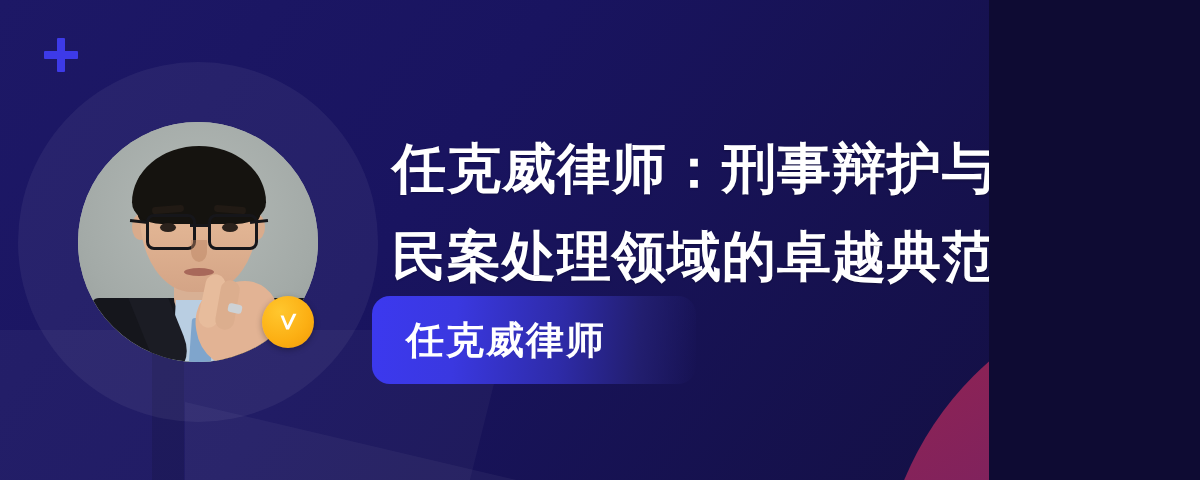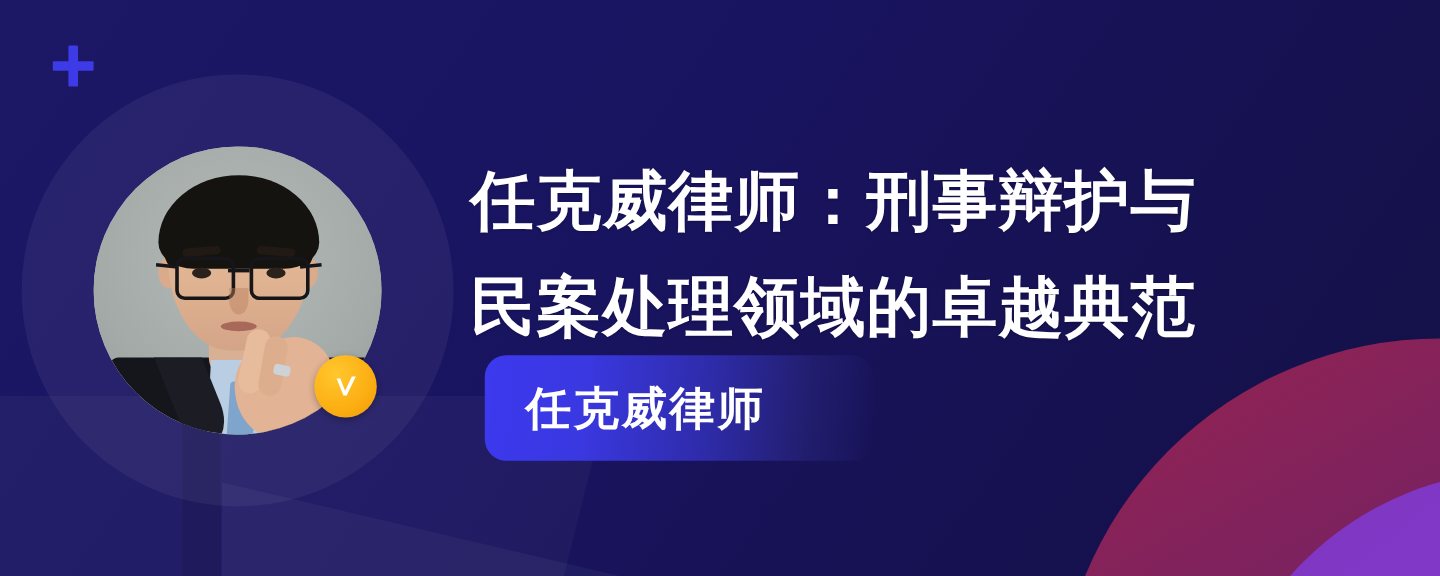--- a/index.html
+++ b/index.html
@@ -2,21 +2,21 @@
 <html><head>
 <meta charset="utf-8">
 <style>
   html, body {
     margin: 0;
     padding: 0;
     background: #0e0b33;
   }
   #banner {
     position: relative;
-    width: 1200px;
+    width: 989px;
     height: 480px;
     overflow: hidden;
     background: #191460;
     font-family: "Liberation Sans", "DejaVu Sans", sans-serif;
     user-select: none;
   }
 
   
   .bg-layer { position: absolute; pointer-events: none; }
 
@@ -157,21 +157,21 @@
     font-size: 54px;
     font-weight: 700;
     line-height: 88px;
     letter-spacing: 1px;
     white-space: pre-line;
     text-shadow: 0 1px 2px rgba(0,0,0,.25);
   }
 
   #name-button {
     position: absolute;
-    left: 404px; top: 296px;
+    left: 372px; top: 296px;
     width: 324px; height: 88px;
     border: none;
     border-radius: 18px;
     background: linear-gradient(95deg, #3c39ef 0%, #3a38e0 26%, #2e2ba8 58%, #221e6f 82%, rgba(25,20,96,0) 100%);
     color: #ffffff;
     font-family: "Liberation Sans", "DejaVu Sans", sans-serif;
     font-size: 38px;
     font-weight: 700;
     letter-spacing: 2px;
     text-align: left;

